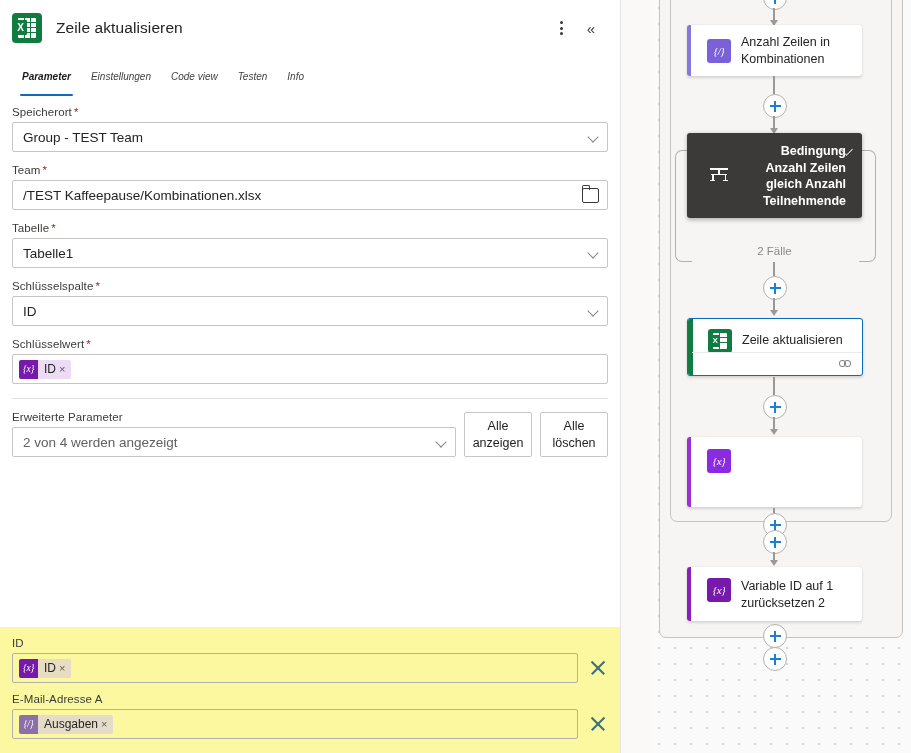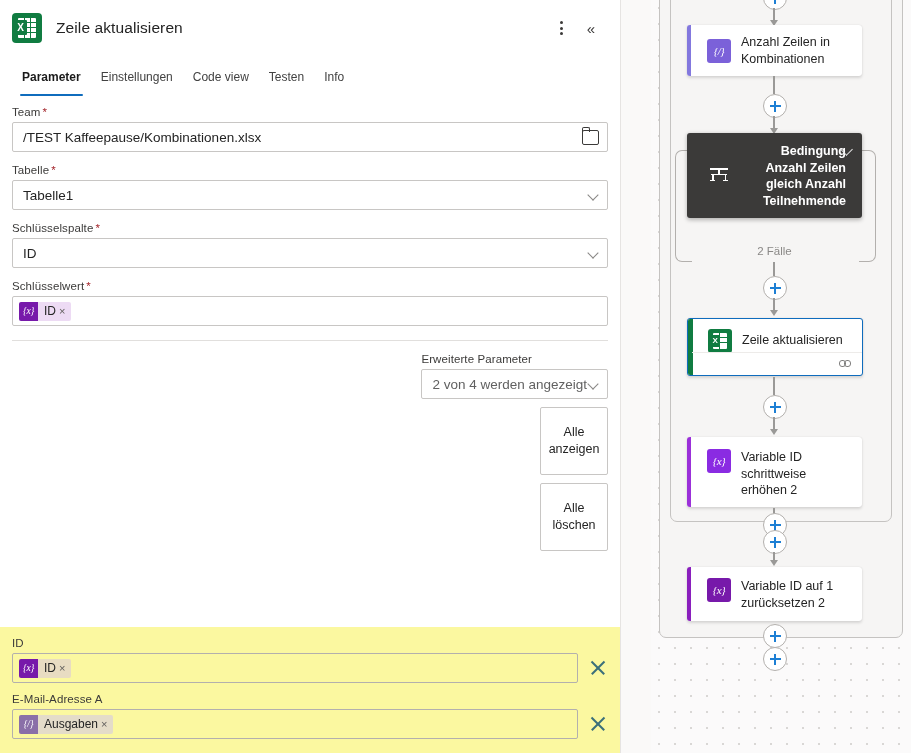--- a/index.html
+++ b/index.html
@@ -48,22 +48,22 @@
   }
   .dots{display:flex;flex-direction:column;gap:2.5px;align-items:center;}
   .dots i{width:3px;height:3px;border-radius:50%;background:#3b3a39;display:block;}
   .chev2{font-size:15px;color:#3b3a39;line-height:1;}
 
   .tabs{
     display:flex;align-items:flex-end;gap:0;height:40px;padding:0 12px;
     position:relative;
   }
   .tab{
-    font-size:12px;color:#424242;padding:0 10px;height:38px;line-height:38px;
-    cursor:pointer;position:relative;white-space:nowrap;
+    font-size:10px;color:#424242;padding:0 10px;height:38px;line-height:38px;
+    cursor:pointer;position:relative;white-space:nowrap;font-style:italic;
   }
   .tab.active{color:#1b1b1b;font-weight:700;}
   .tab.active:after{
     content:"";position:absolute;left:8px;right:8px;bottom:0;height:2.5px;
     background:#0f6cbd;border-radius:2px;
   }
 
   .form{padding:10px 12px 0 12px;}
   .field{margin-bottom:12px;}
   .flabel{
@@ -111,21 +111,21 @@
     padding:0 6px 0 6px;line-height:19px;color:#242424;white-space:nowrap;
   }
   .token .tx{margin-left:3px;color:#605e5c;font-size:11px;}
   .token.var .badge{background:#7719aa;}
   .token.var .tname{background:#eddbf4;}
   .token.out .badge{background:#8a6fa8;}
   .token.out .tname{background:#ece3dd;}
 
   .divider{height:1px;background:#e1dfdd;margin:14px 0 12px 0;}
 
-  .adv-row{display:flex;align-items:flex-end;gap:8px;flex-direction:column;}
+  .adv-row{display:flex;align-items:flex-end;gap:8px;}
   .adv-left{flex:1;}
   .adv-left .control{border-color:#c8c6c4;color:#616161;}
   .sbtn{
     width:68px;min-height:45px;border:1px solid #c8c6c4;border-radius:2px;
     background:#fff;font-size:12.5px;color:#242424;display:flex;
     align-items:center;justify-content:center;text-align:center;cursor:pointer;
     line-height:1.35;padding:4px 2px;box-sizing:border-box;flex:0 0 68px;
   }
 
   .highlight{
@@ -273,20 +273,29 @@
     <div class="tabs">
       <div class="tab active">Parameter</div>
       <div class="tab">Einstellungen</div>
       <div class="tab">Code view</div>
       <div class="tab">Testen</div>
       <div class="tab">Info</div>
     </div>
 
     <div class="form">
 
+      <div class="field">
+        <label class="flabel">
+          <span>Speicherort</span><span class="req">*</span>
+        </label>
+        <div class="control">
+          <span class="val">Group - TEST Team</span>
+          <span class="caret"></span>
+        </div>
+      </div>
 
 
       <div class="field">
         <label class="flabel">
           <span>Team</span><span class="req">*</span>
         </label>
         <div class="control">
           <span class="val">/TEST Kaffeepause/Kombinationen.xlsx</span>
           <span class="folder"></span>
         </div>
@@ -433,21 +442,20 @@
     </div>
 
     <div class="conn" style="left:122px;top:377px;height:18px;"></div>
     <div class="plus" style="left:112px;top:395px;"></div>
     <div class="conn" style="left:122px;top:417px;height:14px;"></div>
     <div class="arrow" style="left:118.5px;top:429px;"></div>
 
     <div class="node" style="left:36px;top:437px;width:175px;height:70px;align-items:flex-start;padding-top:12px;">
       <span class="accent" style="background:#9b30d9;"></span>
       <span class="nicon" style="background:#8a2be2;">{x}</span>
-      <span class="ntext" style="max-width:115px;">Variable ID schrittweise erhöhen 2</span>
     </div>
 
     <div class="conn" style="left:122px;top:508px;height:10px;"></div>
     <div class="plus" style="left:112px;top:513px;"></div>
     <div class="plus" style="left:112px;top:530px;"></div>
     <div class="conn" style="left:122px;top:552px;height:10px;"></div>
     <div class="arrow" style="left:118.5px;top:560px;"></div>
 
     <div class="node" style="left:36px;top:567px;width:175px;height:54px;align-items:flex-start;padding-top:11px;">
       <span class="accent" style="background:#8a1fbd;"></span>

